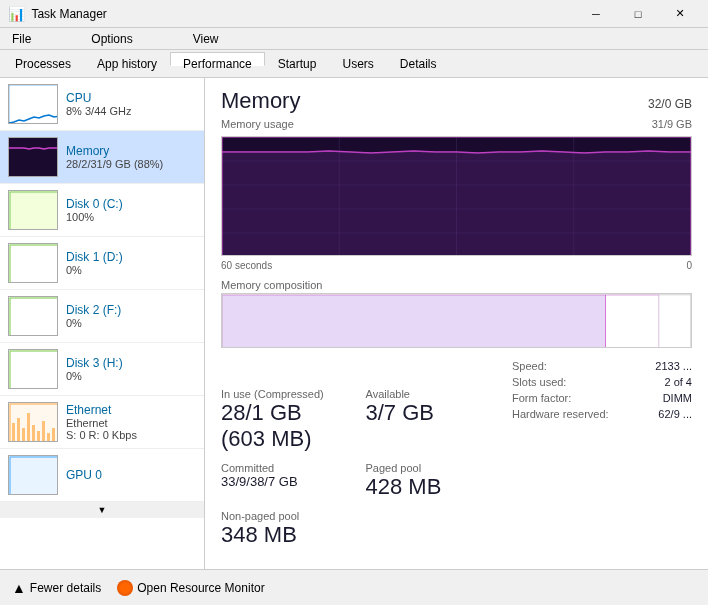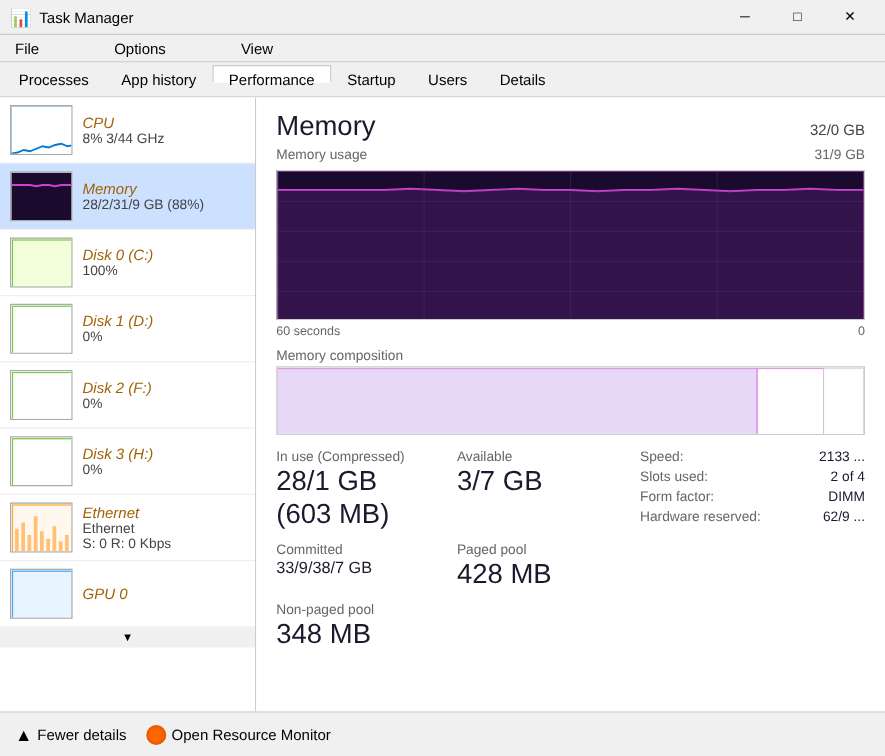--- a/index.html
+++ b/index.html
@@ -103,21 +103,21 @@
       width: 50px;
       height: 40px;
       border: 1px solid #aaa;
       margin-right: 8px;
       flex-shrink: 0;
       overflow: hidden;
       position: relative;
       background: #fff;
     }
     .sidebar-info { flex: 1; }
-    .sidebar-name { font-size: 12px; font-weight: 500; color: #a16207; font-style: italic; }
+    .sidebar-name { font-size: 12px; font-weight: 500; color: #0369a1; }
     .sidebar-value { font-size: 11px; color: #444; }
     
     .mini-chart-cpu { background: #fff; }
     .mini-chart-memory { background: #f8f0ff; }
     .mini-chart-disk0 { background: #f0ffe0; }
     .mini-chart-disk1 { background: #fff; }
     .mini-chart-disk2 { background: #fff; }
     .mini-chart-disk3 { background: #fff; }
     .mini-chart-ethernet { background: #fff2e0; }
     .mini-chart-gpu { background: #e0f0ff; }
@@ -190,21 +190,21 @@
       justify-content: space-between;
       margin-bottom: 4px;
     }
     .right-stat-label { color: #666; }
     .right-stat-value { color: #1a1a2e; font-weight: 500; }
     .stats-row {
       display: flex;
       gap: 0;
       margin-top: 4px;
     }
-    .stats-left { flex: 1; }
+    .stats-left { flex: 1; margin-top: 28px; }
     .stats-right { width: 180px; margin-left: 22px; }
     
     .bottom-bar {
       height: 36px;
       background: #f0f0f0;
       border-top: 1px solid #ccc;
       display: flex;
       align-items: center;
       padding: 0 12px;
       gap: 16px;

